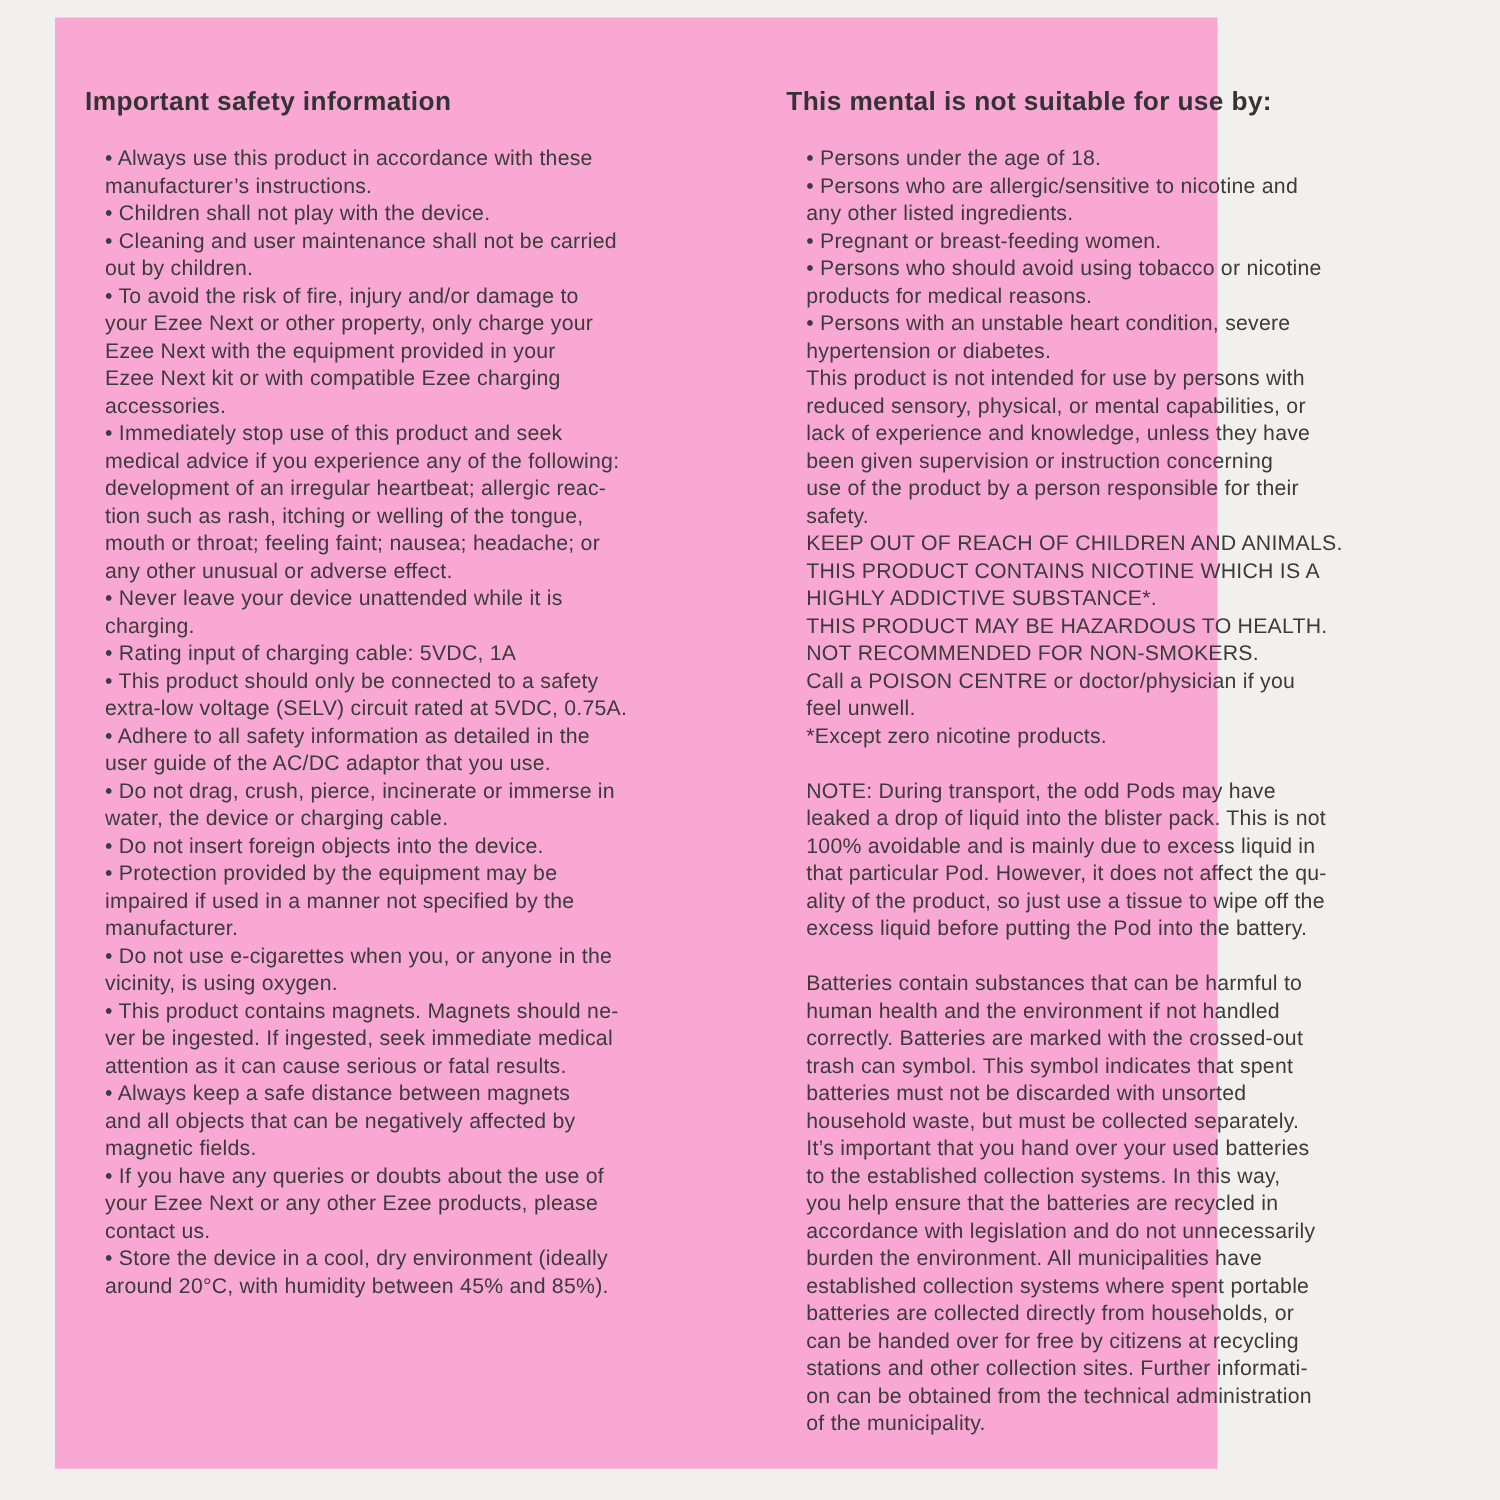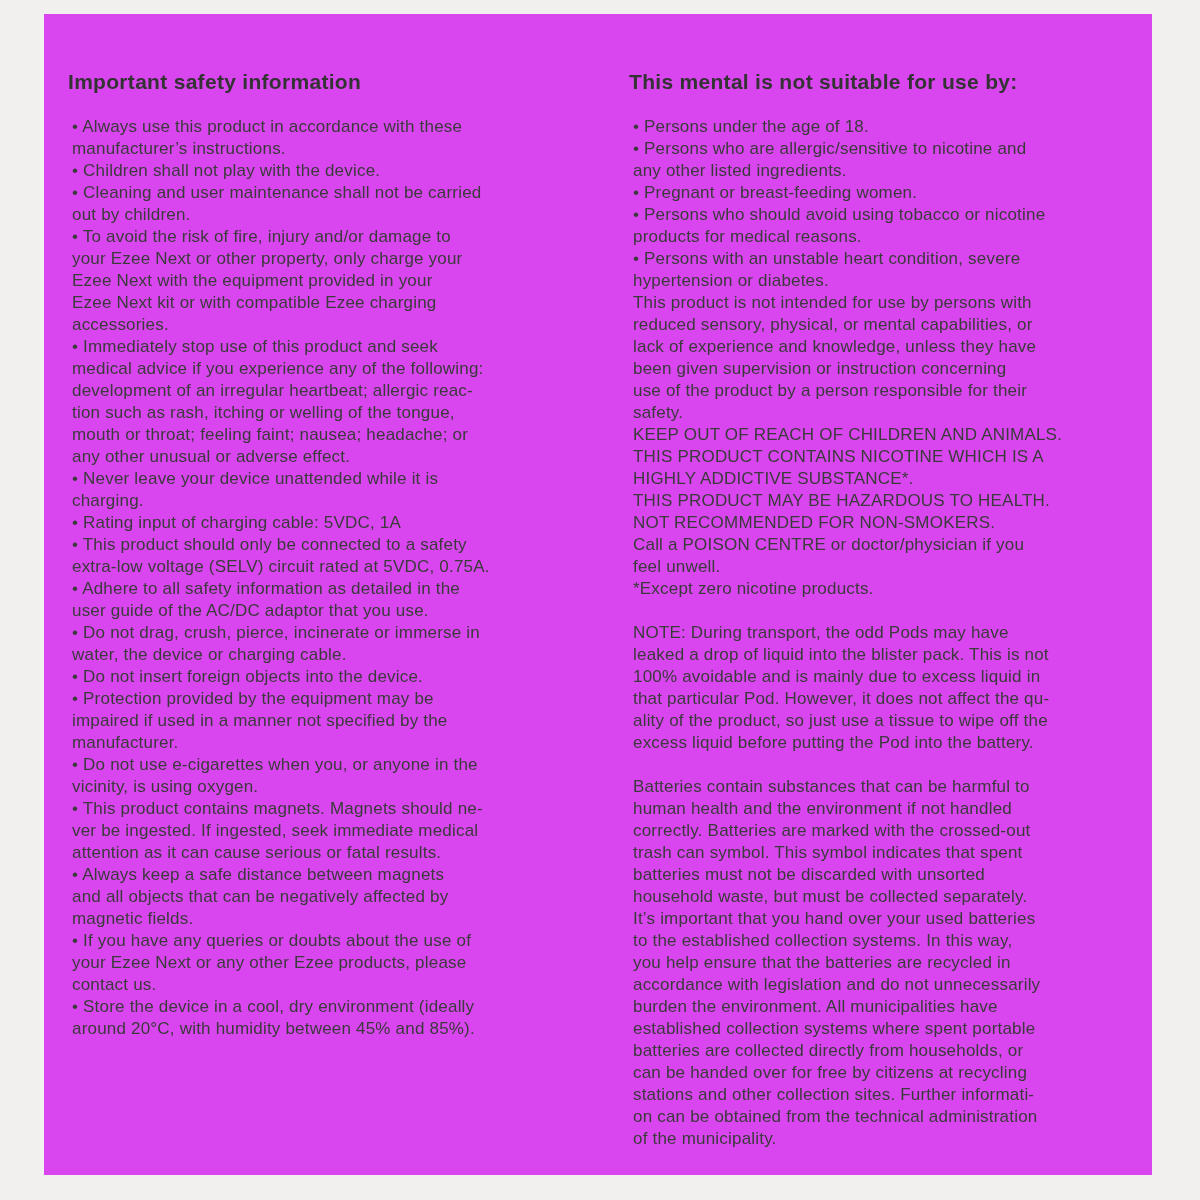--- a/index.html
+++ b/index.html
@@ -11,40 +11,40 @@
     height: 1200px;
     background: #f1f0ee;
     font-family: "Liberation Sans", "DejaVu Sans", sans-serif;
     position: relative;
     overflow: hidden;
   }
   .card {
     position: absolute;
     left: 44px;
     top: 14px;
-    width: 1108px;
+    width: 930px;
     height: 1161px;
-    background: #d946ef;
+    background: #f9a8d4;
   }
   .col {
     position: absolute;
     top: 55px;
   }
   .col-left  { left: 24px;  width: 512px; }
   .col-right { left: 585px; width: 512px; }
   .heading {
     margin: 0 0 21px 0;
     font-size: 21px;
     line-height: 26px;
     font-weight: 700;
     letter-spacing: 0.3px;
     color: #333333;
   }
   .body-text {
-    margin: 4px;
+    margin: 16px;
     font-size: 17px;
     line-height: 22px;
     letter-spacing: 0.2px;
     color: #3b3b3b;
     white-space: pre-line;
   }
 </style>
 </head>
 <body>
 

